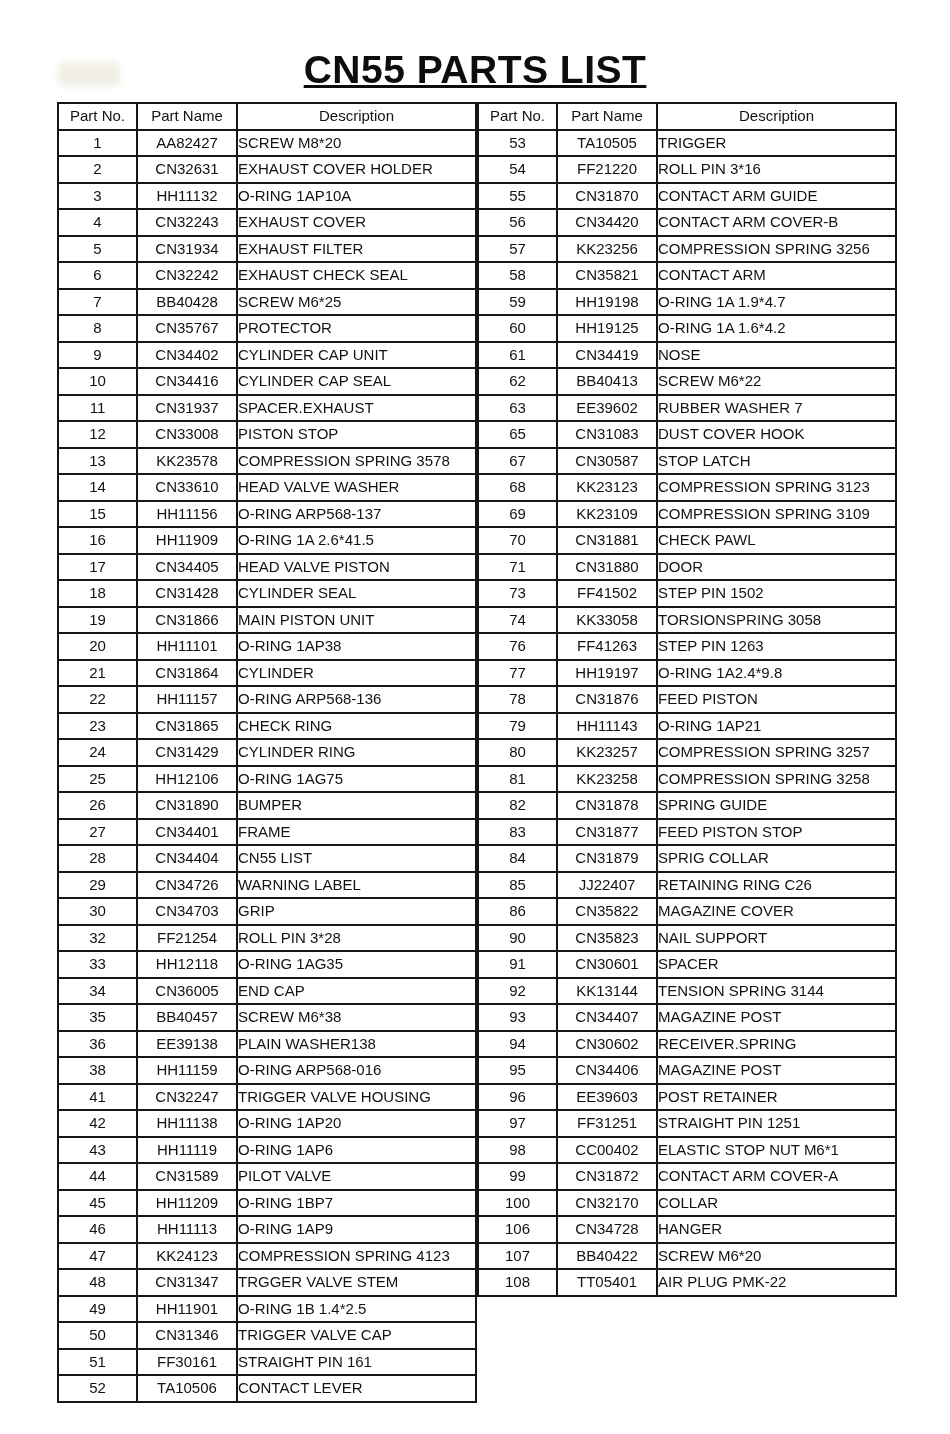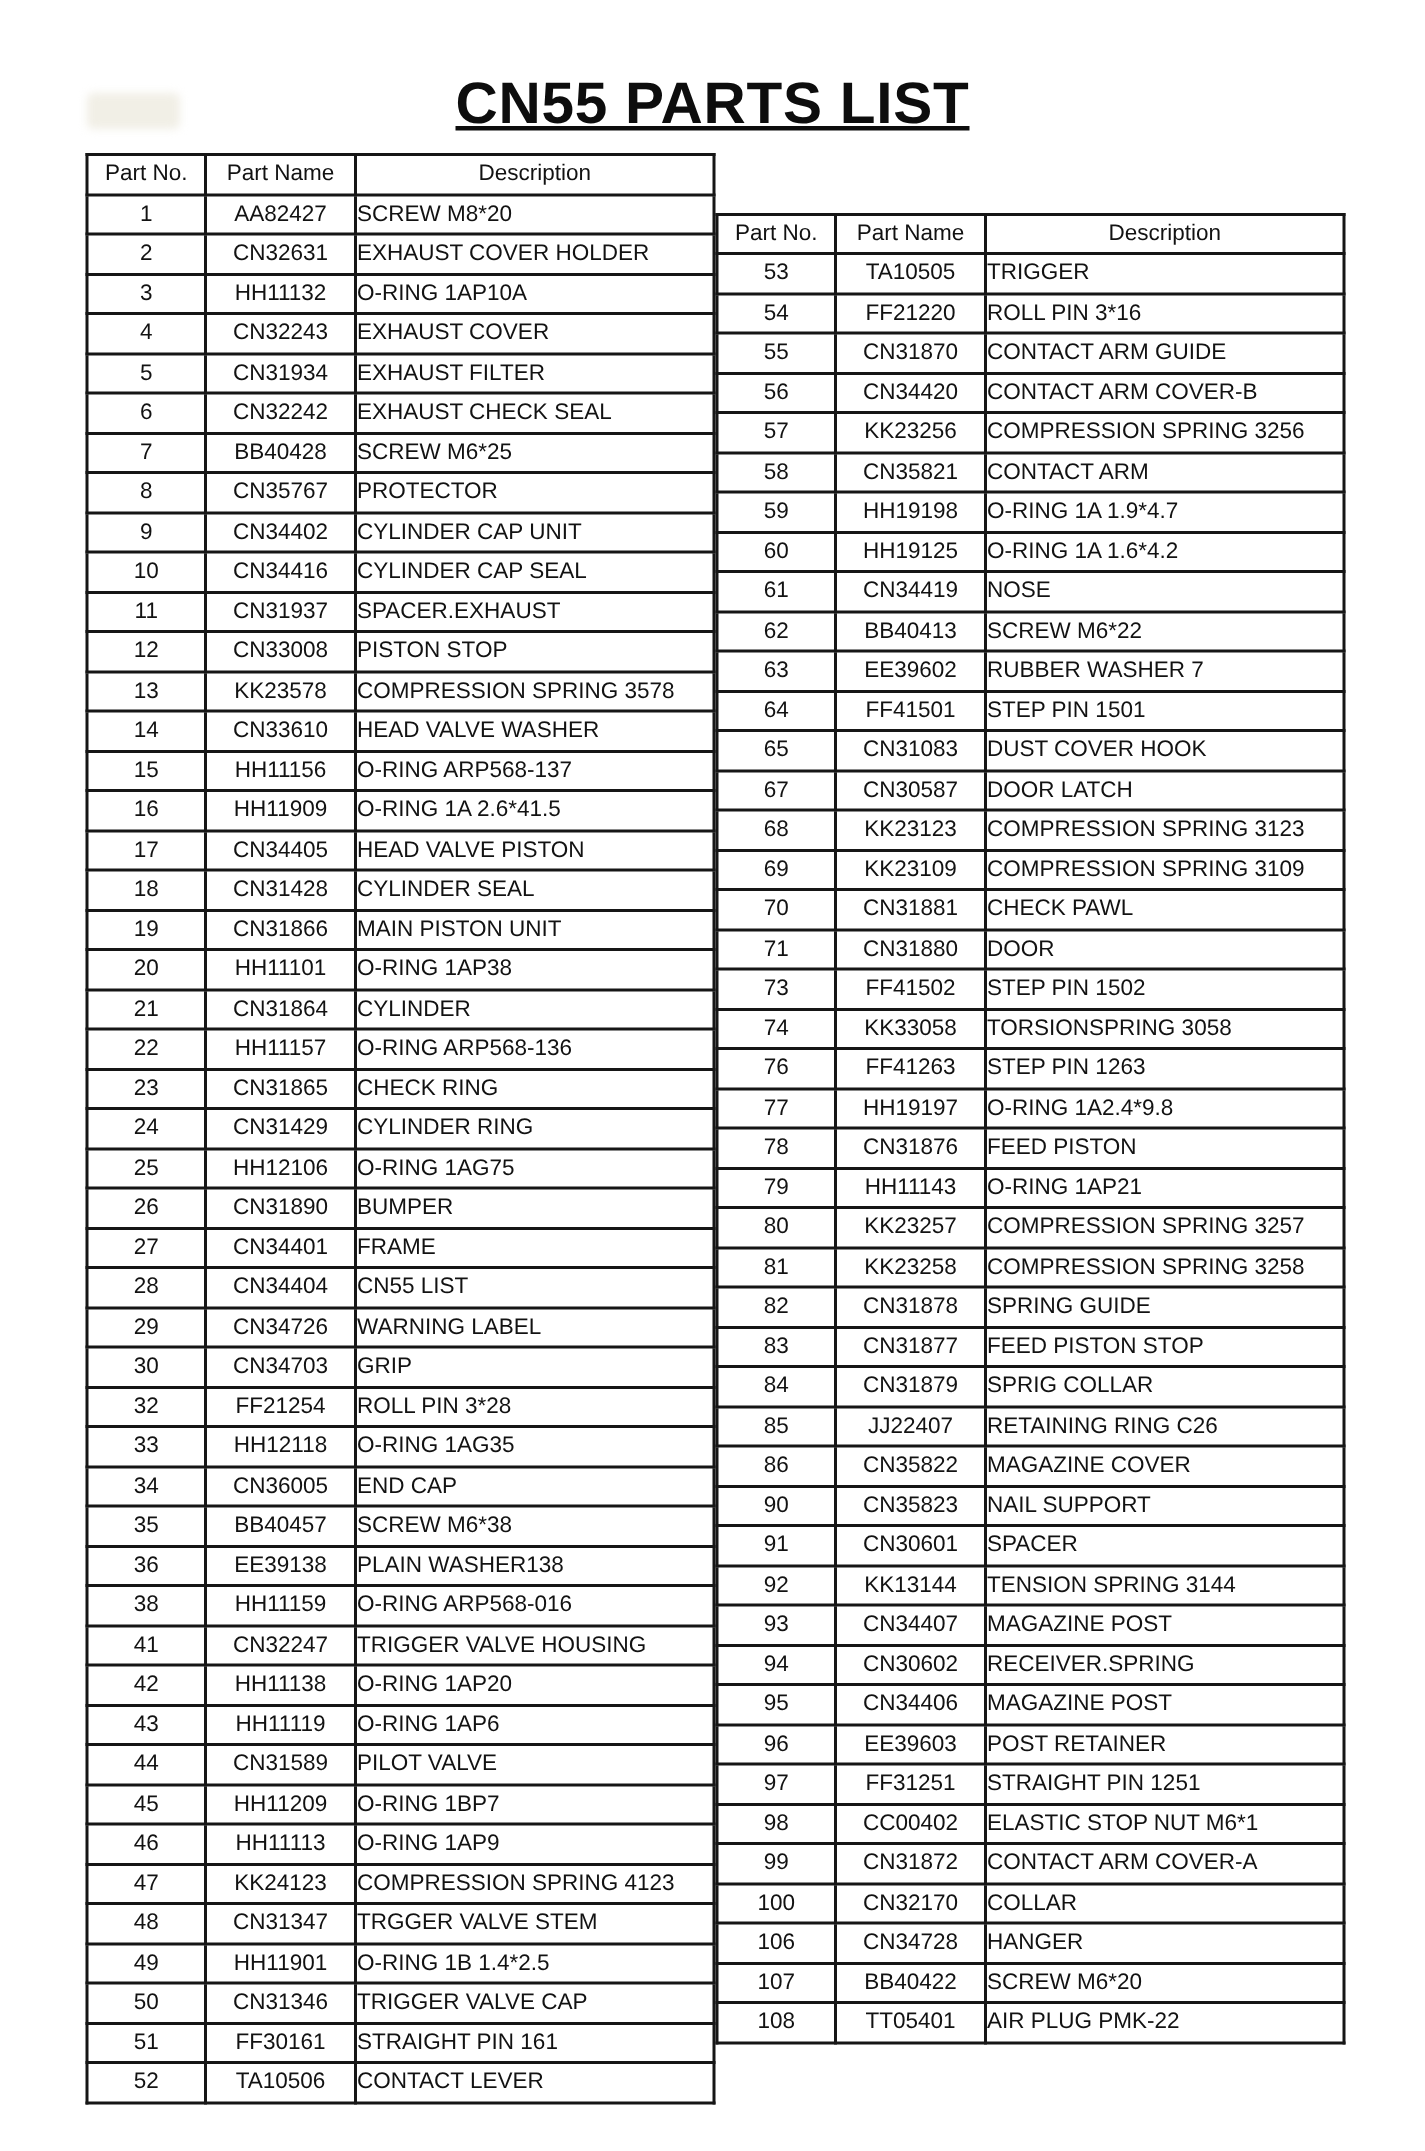--- a/index.html
+++ b/index.html
@@ -31,21 +31,21 @@
     padding-bottom: 10px;
     text-align: center;
     font-size: 39px;
     font-weight: bold;
     letter-spacing: 0.5px;
     color: #0d0d0d;
     text-decoration: underline;
   }
   .tables-wrap {
     display: flex;
-    align-items: center;
+    align-items: flex-start;
     margin-left: 57px;
     width: 836px;
   }
   table.parts {
     border-collapse: collapse;
     table-layout: fixed;
     width: 418px;
   }
   table.parts th,
   table.parts td {
@@ -393,33 +393,28 @@
           <td class="cell-no">62</td>
           <td class="cell-name">BB40413</td>
           <td class="cell-desc">SCREW M6*22</td>
         </tr>
         <tr>
           <td class="cell-no">63</td>
           <td class="cell-name">EE39602</td>
           <td class="cell-desc">RUBBER WASHER 7</td>
         </tr>
         <tr>
-          <td class="cell-no">64</td>
-          <td class="cell-name">FF41501</td>
-          <td class="cell-desc">STEP PIN 1501</td>
-        </tr>
-        <tr>
           <td class="cell-no">65</td>
           <td class="cell-name">CN31083</td>
           <td class="cell-desc">DUST COVER HOOK</td>
         </tr>
         <tr>
           <td class="cell-no">67</td>
           <td class="cell-name">CN30587</td>
-          <td class="cell-desc">DOOR LATCH</td>
+          <td class="cell-desc">STOP LATCH</td>
         </tr>
         <tr>
           <td class="cell-no">68</td>
           <td class="cell-name">KK23123</td>
           <td class="cell-desc">COMPRESSION SPRING 3123</td>
         </tr>
         <tr>
           <td class="cell-no">69</td>
           <td class="cell-name">KK23109</td>
           <td class="cell-desc">COMPRESSION SPRING 3109</td>

